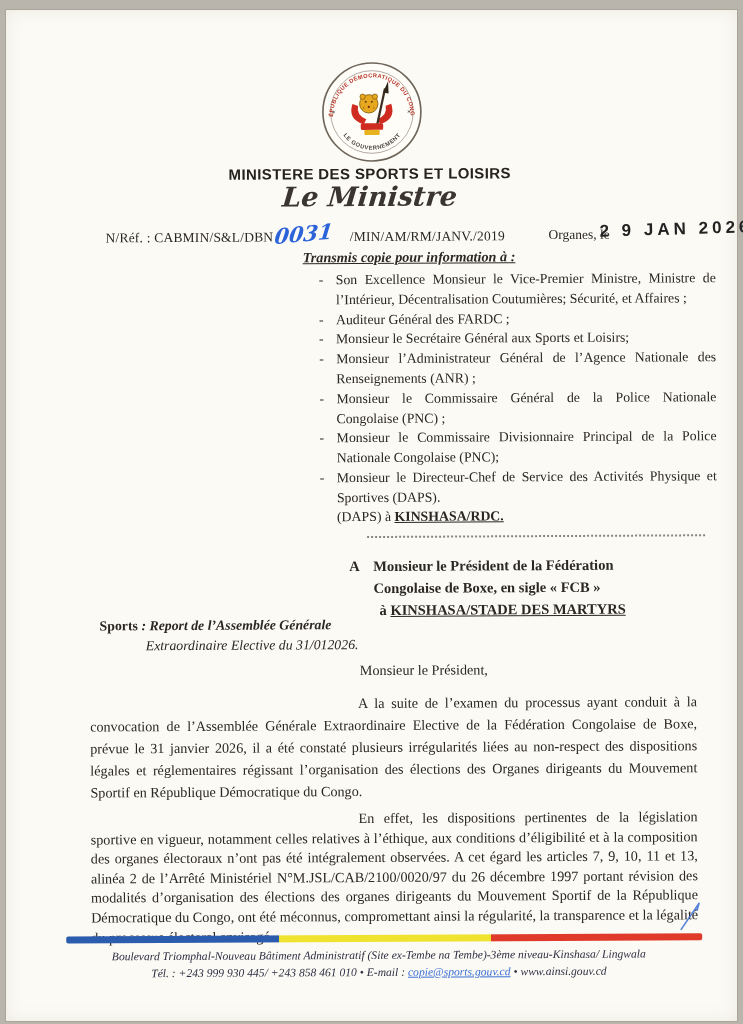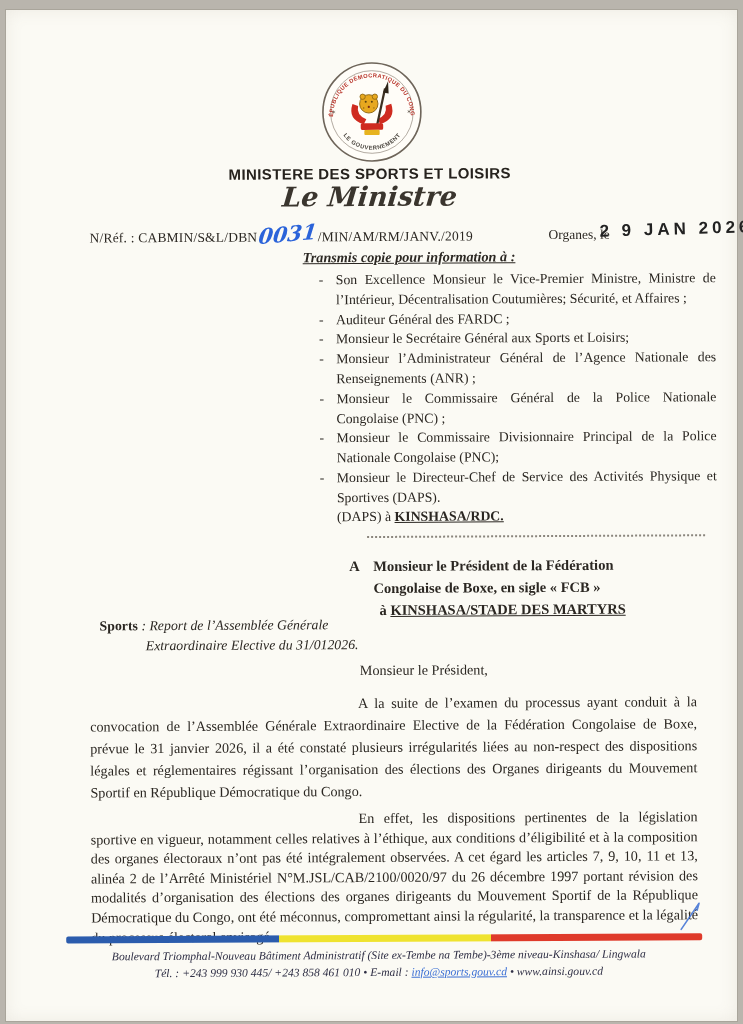--- a/index.html
+++ b/index.html
@@ -24,21 +24,21 @@
     font-size:15px; letter-spacing:.4px; color:#26221d;
   }
   .minister-script {
     position:absolute; top:172px; left:0; width:100%; text-align:center;
     font-family:"DejaVu Serif", serif; font-style:italic; font-weight:600;
     font-size:27px; color:#3a352e; transform:skewX(-6deg);
   }
 
   
   .ref-line { position:absolute; left:86px; top:212px; right:20px; height:36px; font-size:13.5px; white-space:nowrap; }
-  .ref-printed { color:#2b2722; letter-spacing:.2px; }
+  .ref-printed { color:#2b2722; letter-spacing:.2px;margin-left:16px; }
   .ref-hand {
     font-family:"DejaVu Serif", serif; font-style:italic; font-weight:700;
     color:#2b63d9; font-size:21px; display:inline-block;
     transform:rotate(-5deg) skewX(-12deg); margin:0 1px -4px 1px;
   }
   .kinshasa { position:absolute; left:459px; top:7px; }
   .date-stamp {
     position:absolute; left:510px; top:0px;
     font-family:"Liberation Sans", sans-serif; font-weight:700;
     font-size:17px; letter-spacing:4px; color:#222; transform:rotate(-1.4deg);
@@ -66,21 +66,21 @@
   }
   .addressee { margin:17px 0 0 32px; font-weight:700; font-size:14.5px; line-height:22px; }
   .addr-l1 .addr-a { display:inline-block; width:24px; }
   .addr-l2 { margin-left:24px; }
   .addr-l3 { margin-left:30px; }
   .addr-underline { text-decoration:underline; }
 
   
   .subject { position:absolute; left:94px; top:606px; font-size:13.8px; line-height:20px; }
   .subject-label { font-weight:700; }
-  .subject-rest { font-style:italic; }
+  .subject-rest { font-style:italic;font-weight:bold; }
   .subject-l2 { margin-left:46px; font-style:italic; }
 
   
   .body-col { position:absolute; left:84px; top:653px; width:607px; font-size:14.2px; }
   .salutation { margin-left:270px; }
   .para { margin:0; text-align:justify; text-indent:268px; }
   .para-1 { margin-top:13px; line-height:22px; }
   .para-2 { margin-top:7px; line-height:19.6px; }
 
   
@@ -194,20 +194,20 @@
       <path d="M6,32 L24,6 M24,6 l-2,7" stroke="#3b6fd4" stroke-width="1.6" fill="none" stroke-linecap="round" opacity="0.85"></path>
     </svg>
 
     <div class="flag-bar"></div>
     <div class="footer-text">
       <div>Boulevard Triomphal-Nouveau Bâtiment Administratif (Site ex-Tembe na Tembe)-3ème niveau-Kinshasa/ Lingwala</div>
       <div>
         <span>Tél. : +243 999 930 445/ +243 858 461 010</span>
         <span>•</span>
         <span>E-mail :</span>
-        <span class="email-link">info@sports.gouv.cd</span>
+        <span class="email-link">copie@sports.gouv.cd</span>
         <span>•</span>
         <span>www.ainsi.gouv.cd</span>
       </div>
     </div>
 
   </div>
 </div>
 
 </body></html>

